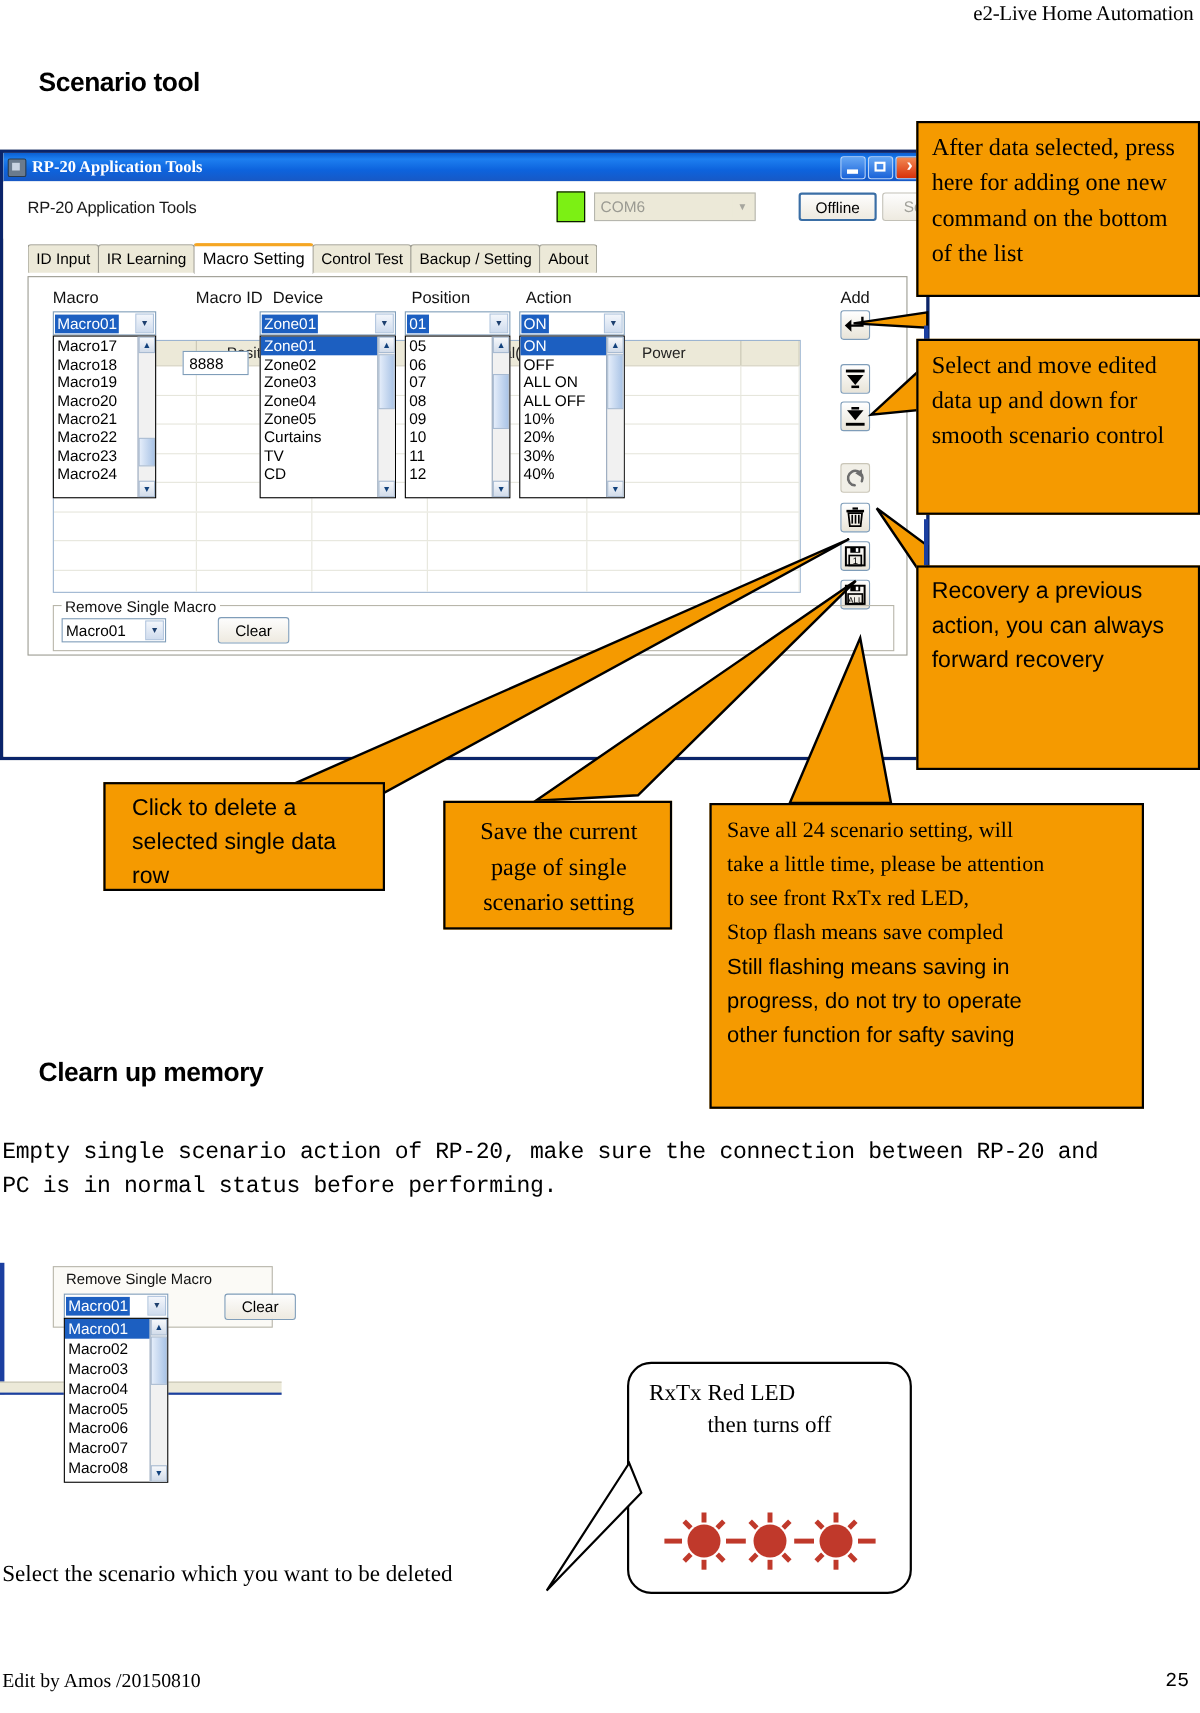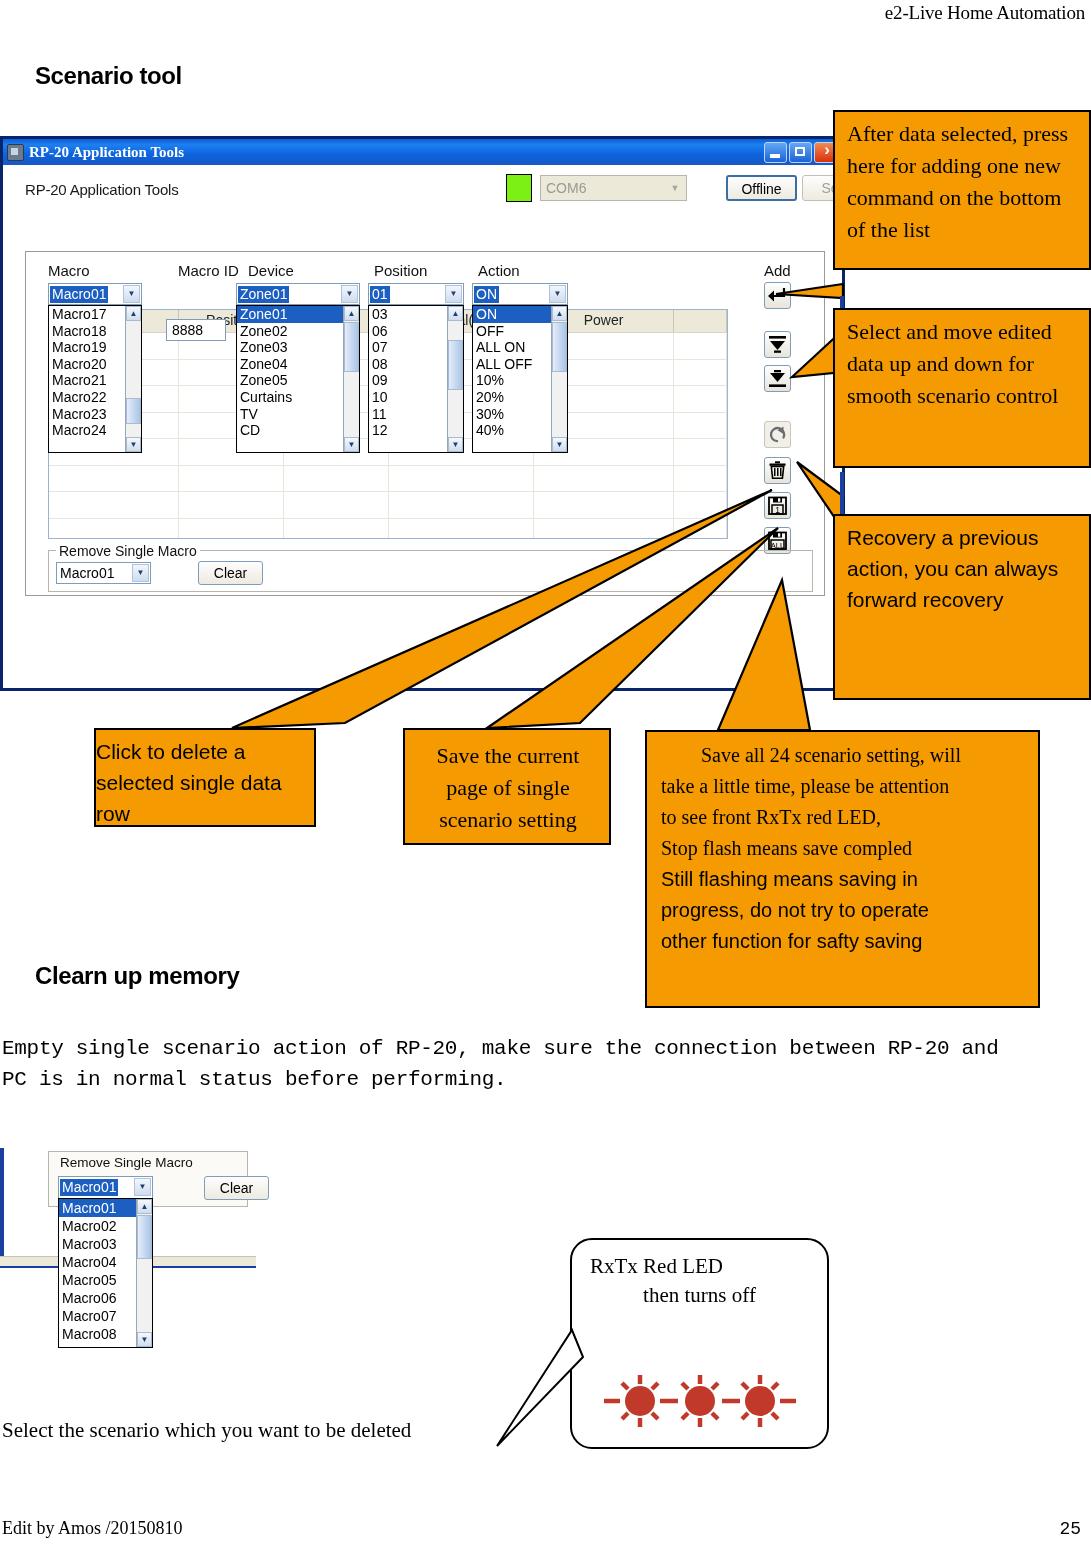--- a/index.html
+++ b/index.html
@@ -532,20 +532,28 @@
       <div class="app-name">RP-20 Application Tools</div>
       <div class="led-box"></div>
       <div class="com-select">
         <span>COM6</span>
         <span class="arrow">▼</span>
       </div>
       <div class="btn-xp" id="offline-button">Offline</div>
       <div class="btn-xp" id="scan-button">Scan</div>
     </div>
 
+    <div class="tabstrip">
+      <div class="tab">ID Input</div>
+      <div class="tab">IR Learning</div>
+      <div class="tab active">Macro Setting</div>
+      <div class="tab">Control Test</div>
+      <div class="tab">Backup / Setting</div>
+      <div class="tab">About</div>
+    </div>
 
     <div class="tabpanel">
 
       <div class="fieldlabel" style="left:22px; top:10px;">Macro</div>
       <div class="fieldlabel" style="left:152px; top:10px;">Macro ID</div>
       <div class="fieldlabel" style="left:222px; top:10px;">Device</div>
       <div class="fieldlabel" style="left:348px; top:10px;">Position</div>
       <div class="fieldlabel" style="left:452px; top:10px;">Action</div>
       <div class="fieldlabel" style="left:738px; top:10px;">Add</div>
 
@@ -675,21 +683,21 @@
         </ul>
         <div class="dd-scroll">
           <div class="sb-arrow">▲</div>
           <div class="sb-thumb" style="top:16px; height:50px;"></div>
           <div class="sb-arrow bot">▼</div>
         </div>
       </div>
 
       <div class="dropdown" style="left:342px; top:53px; width:96px; height:148px;">
         <ul>
-          <li>03</li>
+          <li>05</li>
           <li>06</li>
           <li>07</li>
           <li>08</li>
           <li>09</li>
           <li>10</li>
           <li>11</li>
           <li>12</li>
         </ul>
         <div class="dd-scroll">
           <div class="sb-arrow">▲</div>
@@ -802,26 +810,26 @@
 
   <polygon points="497,1446 572,1330 583,1357" fill="#ffffff" stroke="#000" stroke-width="2"></polygon>
 </svg>
 
 <div class="callout serif" id="callout-add" style="left:833px; top:110px; width:258px; height:160px;">After data selected, press here for adding one new command on the bottom of the list</div>
 
 <div class="callout serif" id="callout-move" style="left:833px; top:308px; width:258px; height:160px;">Select and move edited data up and down for smooth scenario control</div>
 
 <div class="callout sans" id="callout-recovery" style="left:833px; top:514px; width:258px; height:186px;">Recovery a previous action, you can always forward recovery</div>
 
-<div class="callout sans" id="callout-delete" style="left:94px; top:728px; width:222px; height:99px; padding-left:0;">Click to delete a selected single data row</div>
+<div class="callout sans" id="callout-delete" style="left:94px; top:711px; width:256px; height:99px; padding-left:24px;">Click to delete a selected single data row</div>
 
 <div class="callout serif" id="callout-save-page" style="left:403px; top:728px; width:208px; height:117px; text-align:center; padding-top:10px;">Save the current page of single scenario setting</div>
 
 <div class="callout" id="callout-save-all" style="left:645px; top:730px; width:395px; height:278px; padding:8px 10px 0 14px;">
-  <div class="mixed-line-serif" style="line-height:31px;margin-left:40px;">Save all 24 scenario setting, will</div>
+  <div class="mixed-line-serif" style="line-height:31px;">Save all 24 scenario setting, will</div>
   <div class="mixed-line-serif" style="line-height:31px;">take a little time, please be attention</div>
   <div class="mixed-line-serif" style="line-height:31px;">to see front RxTx red LED,</div>
   <div class="mixed-line-serif" style="line-height:31px;">Stop flash means save compled</div>
   <div class="mixed-line-sans" style="line-height:31px;">Still flashing means saving in</div>
   <div class="mixed-line-sans" style="line-height:31px;">progress, do not try to operate</div>
   <div class="mixed-line-sans" style="line-height:31px;">other function for safty saving</div>
 </div>
 
 <div class="body-text" id="empty-scenario-text">Empty single scenario action of RP-20, make sure the connection between RP-20 and PC is in normal status before performing.</div>
 

